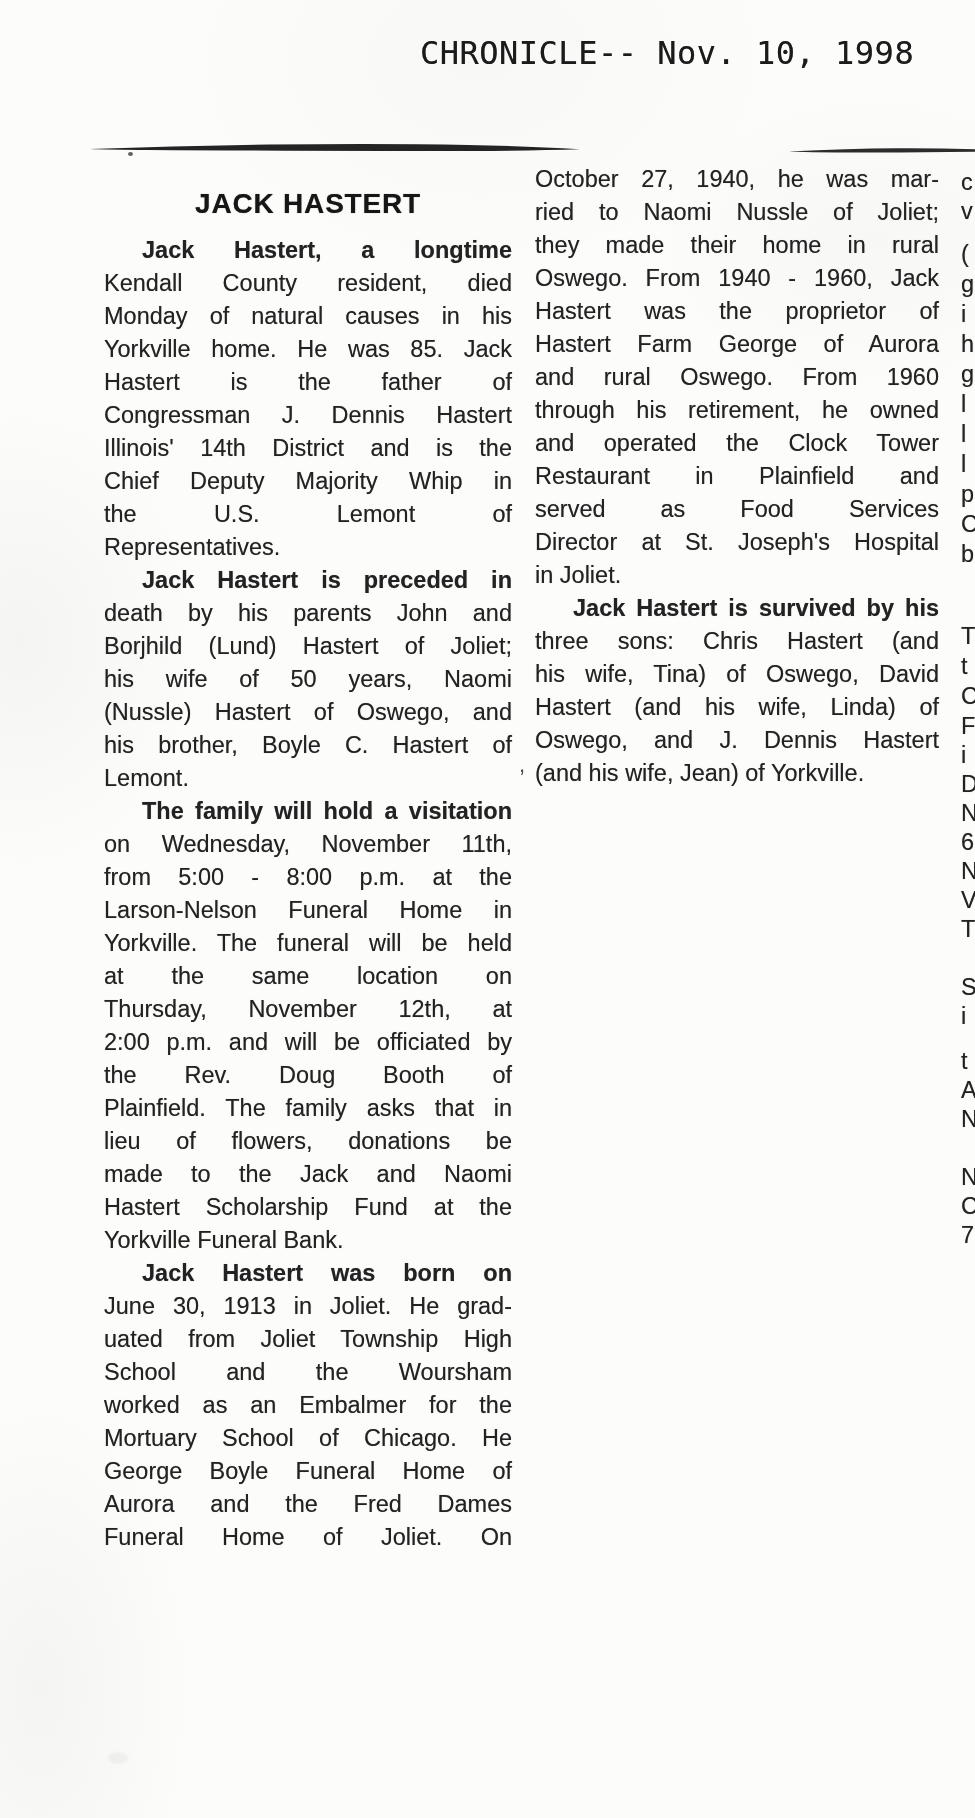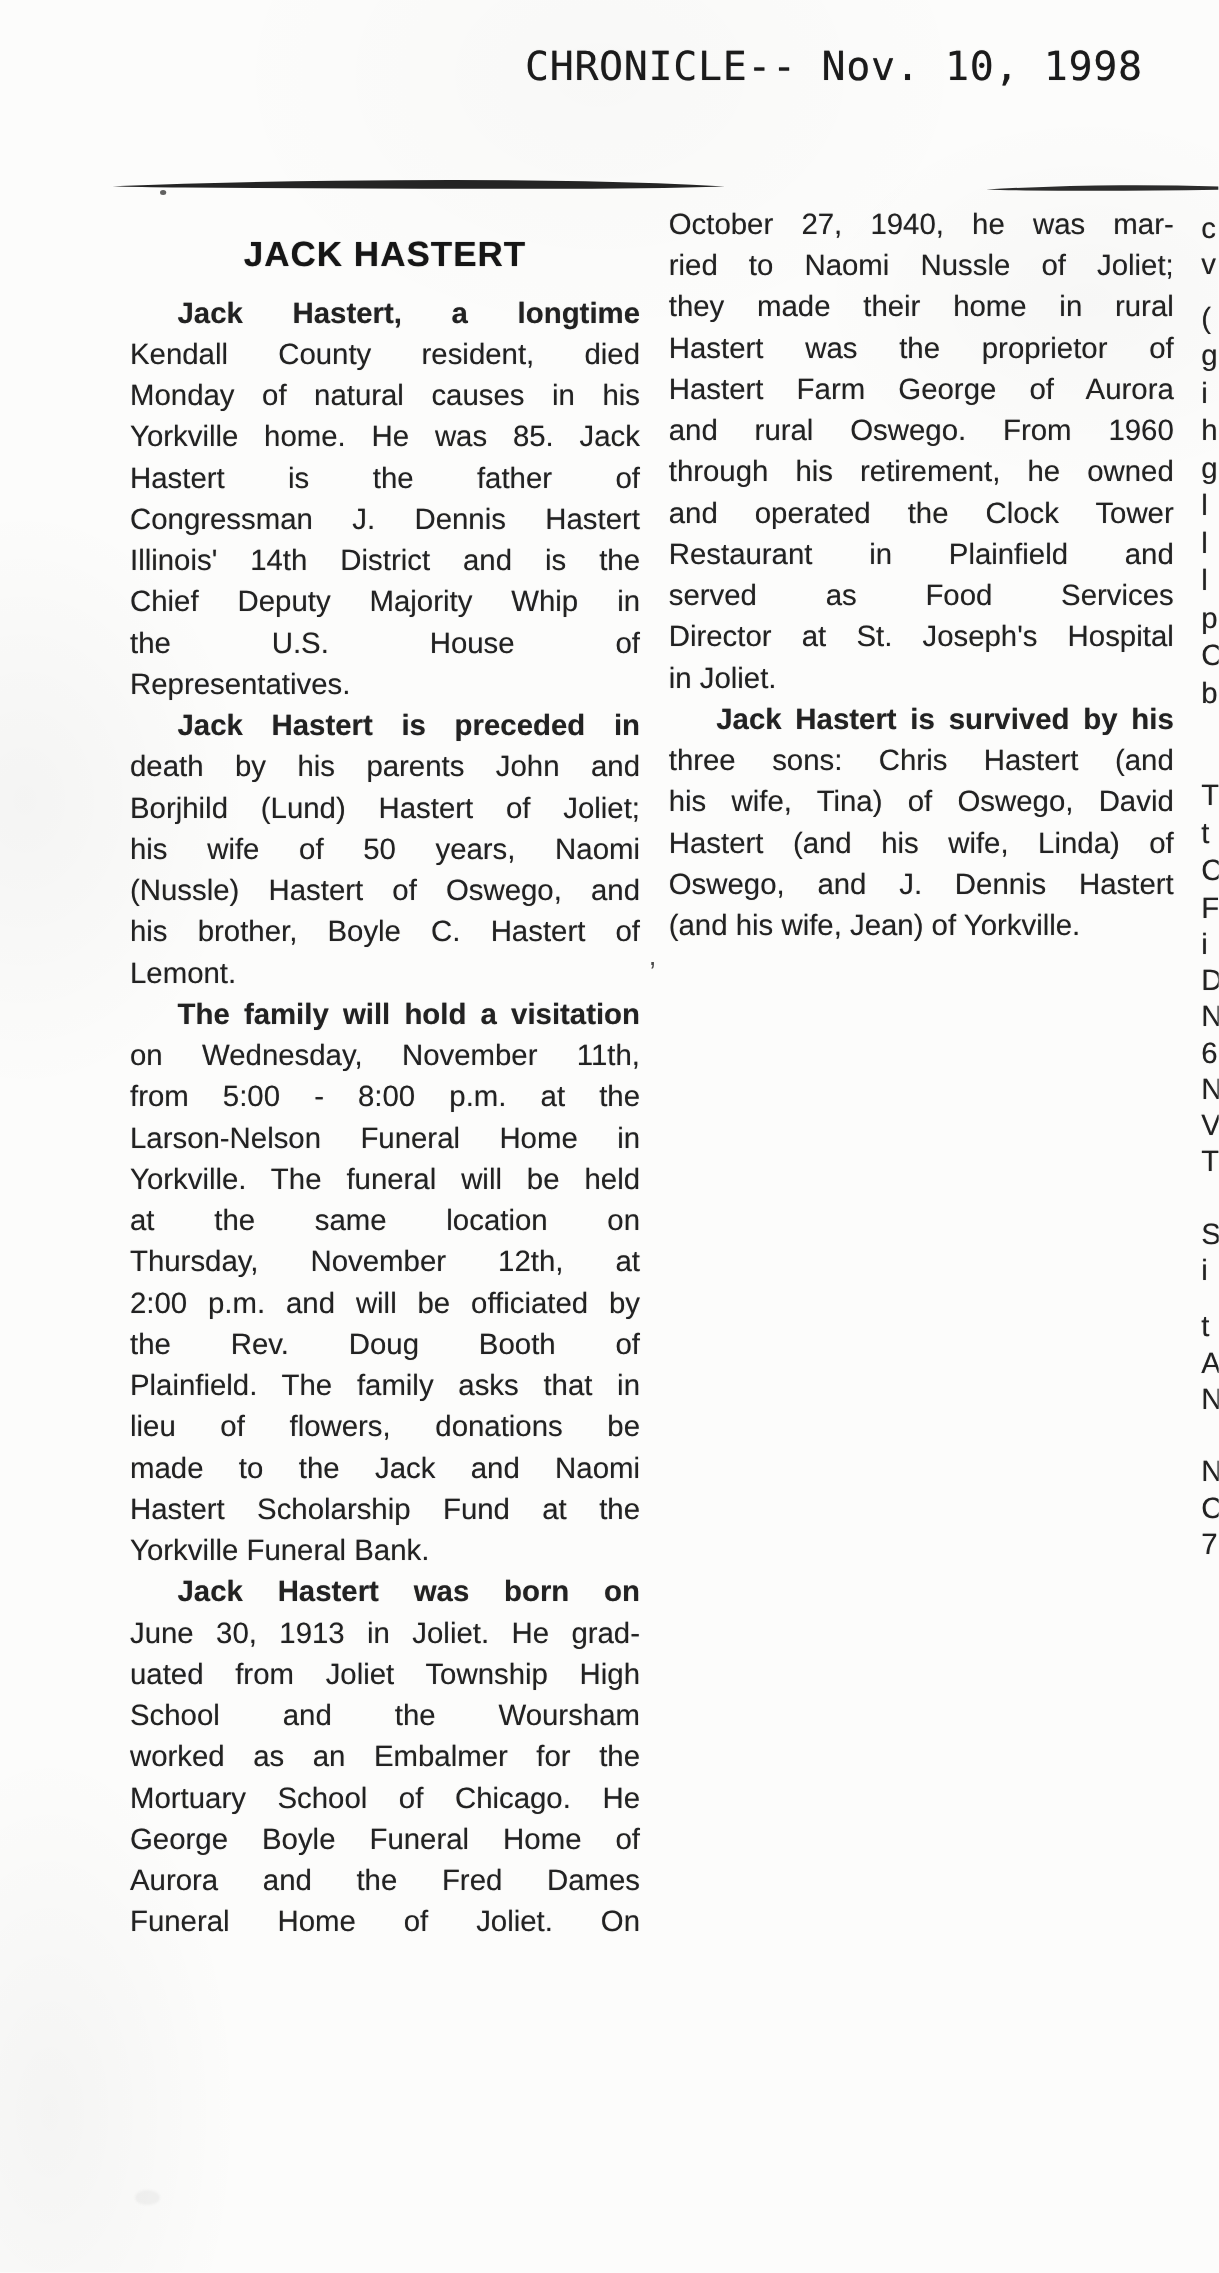--- a/index.html
+++ b/index.html
@@ -78,21 +78,21 @@
     <div class="article-title">JACK HASTERT</div>
     <div id="col1-lines">
         <div class="line indent">Jack Hastert, a longtime</div>
         <div class="line">Kendall County resident, died</div>
         <div class="line">Monday of natural causes in his</div>
         <div class="line">Yorkville home. He was 85. Jack</div>
         <div class="line">Hastert is the father of</div>
         <div class="line">Congressman J. Dennis Hastert</div>
         <div class="line">Illinois' 14th District and is the</div>
         <div class="line">Chief Deputy Majority Whip in</div>
-        <div class="line">the U.S. House of</div>
+        <div class="line">the U.S. Lemont of</div>
         <div class="line left">Representatives.</div>
         <div class="line indent">Jack Hastert is preceded in</div>
         <div class="line">death by his parents John and</div>
         <div class="line">Borjhild (Lund) Hastert of Joliet;</div>
         <div class="line">his wife of 50 years, Naomi</div>
         <div class="line">(Nussle) Hastert of Oswego, and</div>
         <div class="line">his brother, Boyle C. Hastert of</div>
         <div class="line left">Lemont.</div>
         <div class="line indent">The family will hold a visitation</div>
         <div class="line">on Wednesday, November 11th,</div>
@@ -118,20 +118,21 @@
         <div class="line">Aurora and the Fred Dames</div>
         <div class="line">Funeral Home of Joliet. On</div>
       </div>
   </div>
 
   <div class="col" id="col2">
     <div id="col2-lines">
         <div class="line">October 27, 1940, he was mar-</div>
         <div class="line">ried to Naomi Nussle of Joliet;</div>
         <div class="line">they made their home in rural</div>
+        <div class="line">Oswego. From 1940 - 1960, Jack</div>
         <div class="line">Hastert was the proprietor of</div>
         <div class="line">Hastert Farm George of Aurora</div>
         <div class="line">and rural Oswego. From 1960</div>
         <div class="line">through his retirement, he owned</div>
         <div class="line">and operated the Clock Tower</div>
         <div class="line">Restaurant in Plainfield and</div>
         <div class="line">served as Food Services</div>
         <div class="line">Director at St. Joseph's Hospital</div>
         <div class="line left">in Joliet.</div>
         <div class="line indent">Jack Hastert is survived by his</div>

